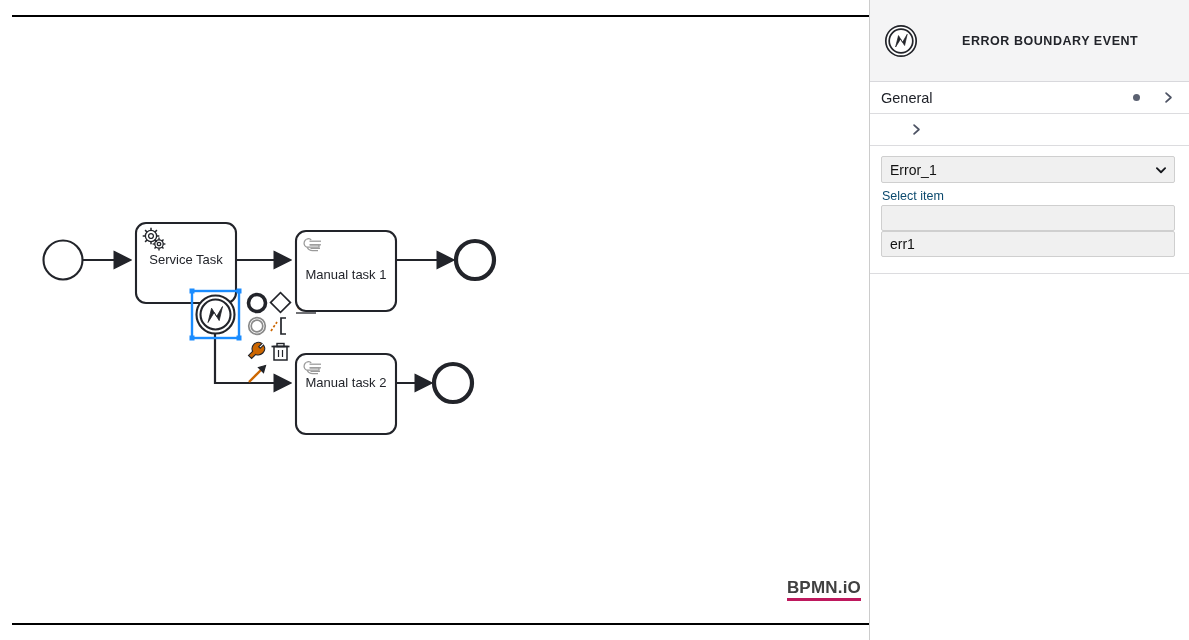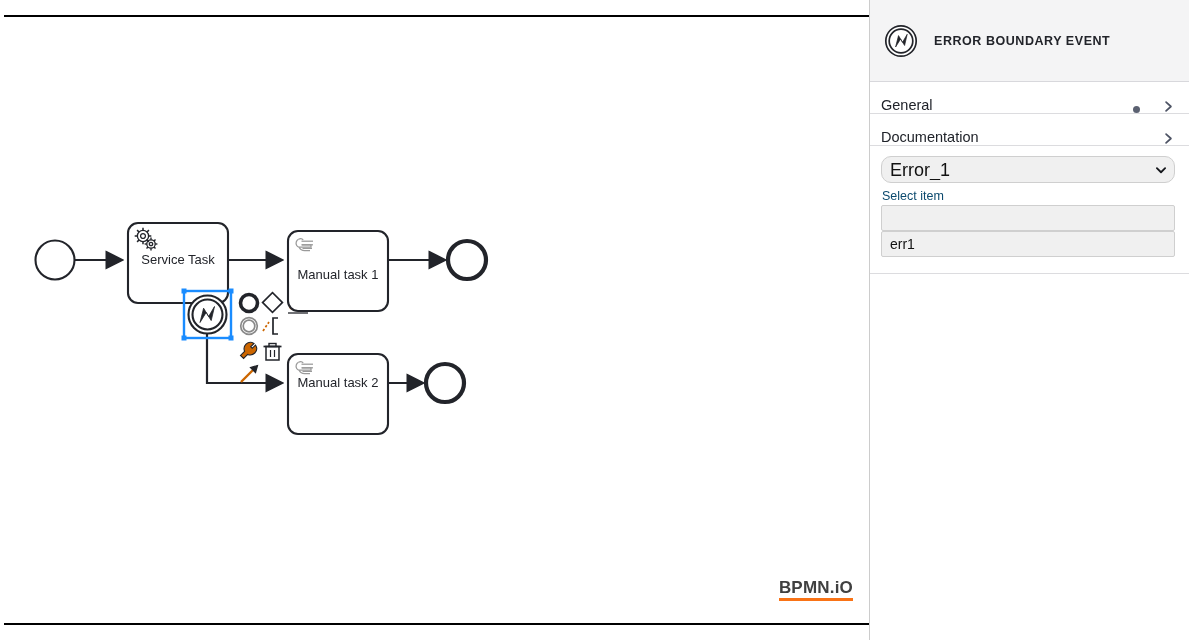--- a/index.html
+++ b/index.html
@@ -8,74 +8,75 @@
     width: 1189px; height: 640px;
     background: #ffffff;
     font-family: "Liberation Sans", sans-serif;
     overflow: hidden;
   }
   #app { position: relative; width: 1189px; height: 640px; background: #fff; }
 
   
   #canvas-area {
     position: absolute;
-    left: 4px; top: 15px;
+    left: 12px; top: 15px;
     width: 869px; height: 610px;
     background: #ffffff;
     border: 2px solid #000000;
     border-left: none;
     overflow: hidden;
   }
   #canvas-svg { position: absolute; left: 0; top: 0; }
 
   #bpmn-logo {
     position: absolute;
     right: 18px; bottom: 22px;
     font-family: "Liberation Sans", sans-serif;
     font-size: 17px;
     font-weight: bold;
     letter-spacing: 0.2px;
     color: #404040;
-    border-bottom: 3px solid #f97316;
+    border-bottom: 3px solid #be185d;
     padding-bottom: 1px;
     line-height: 1.05;
   }
 
   
   #properties-panel {
     position: absolute;
     left: 869px; top: 0;
     width: 320px; height: 640px;
     background: #ffffff;
     border-left: 1px solid #cccccc;
     font-family: "Liberation Sans", sans-serif;
   }
   #panel-header {
     height: 82px;
     background: #f4f4f5;
     border-bottom: 1px solid #d8d8dc;
     display: flex;
     align-items: center;
     padding: 0 14px;
+    gap: 28px;
   }
   #panel-header .hdr-icon { width: 34px; height: 34px; flex: 0 0 34px; }
   #panel-header .hdr-title {
     margin-left: 16px;
     font-size: 12.5px;
     font-weight: bold;
     letter-spacing: 0.55px;
     color: #22242a;
     text-transform: uppercase;
   }
 
   .panel-group {
     height: 32px;
     border-bottom: 1px solid #dcdcdf;
     display: flex;
-    align-items: flex-end;
+    align-items: center;
     padding: 0 14px 0 11px;
     cursor: pointer;
     background: #fff;
   }
   .panel-group .grp-label {
     flex: 1 1 auto;
     font-size: 14.5px;
     color: #20232a;
   }
   .panel-group .grp-dot {
@@ -88,24 +89,24 @@
   .panel-group .grp-chevron { width: 13px; height: 13px; color: #4d5364; }
 
   #error-section { padding: 10px 14px 16px 11px; border-bottom: 1px solid #dcdcdf; }
 
   .field-select-wrap { position: relative; }
   select.field-select {
     -webkit-appearance: none; appearance: none;
     width: 100%; height: 27px;
     background: #f0f0f0;
     border: 1px solid #cfcfcf;
-    border-radius: 10px;
+    border-radius: 2px;
     padding: 0 26px 0 8px;
     font-family: "Liberation Sans", sans-serif;
-    font-size: 18px;
+    font-size: 14px;
     color: #111;
     cursor: pointer;
   }
   .field-select-wrap .sel-chevron {
     position: absolute; right: 8px; top: 8px;
     width: 12px; height: 12px; pointer-events: none; color: #15171c;
   }
 
   .field-hint {
     font-size: 12.5px;
@@ -296,21 +297,20 @@
 
     <div class="panel-group">
       <span class="grp-label">General</span>
       <span class="grp-dot"></span>
       <svg class="grp-chevron" viewBox="0 0 16 16">
         <path d="M 5 2.5 L 11 8 L 5 13.5" fill="none" stroke="currentColor" stroke-width="2.1" stroke-linecap="round" stroke-linejoin="round"></path>
       </svg>
     </div>
 
     <div class="panel-group">
-      <span class="grp-label">Documentation</span>
       <span class="grp-dot hidden"></span>
       <svg class="grp-chevron" viewBox="0 0 16 16">
         <path d="M 5 2.5 L 11 8 L 5 13.5" fill="none" stroke="currentColor" stroke-width="2.1" stroke-linecap="round" stroke-linejoin="round"></path>
       </svg>
     </div>
 
 
     <div id="error-section">
 
       <div class="field-select-wrap">

